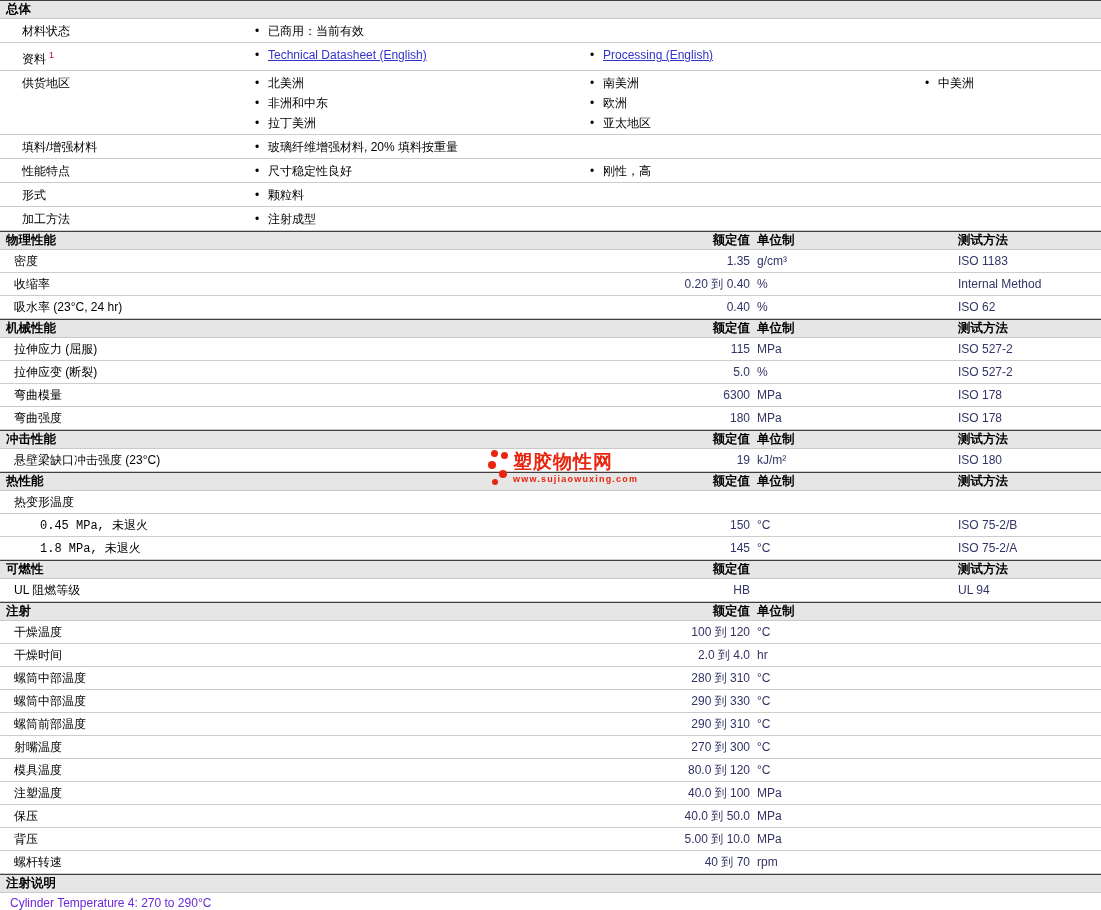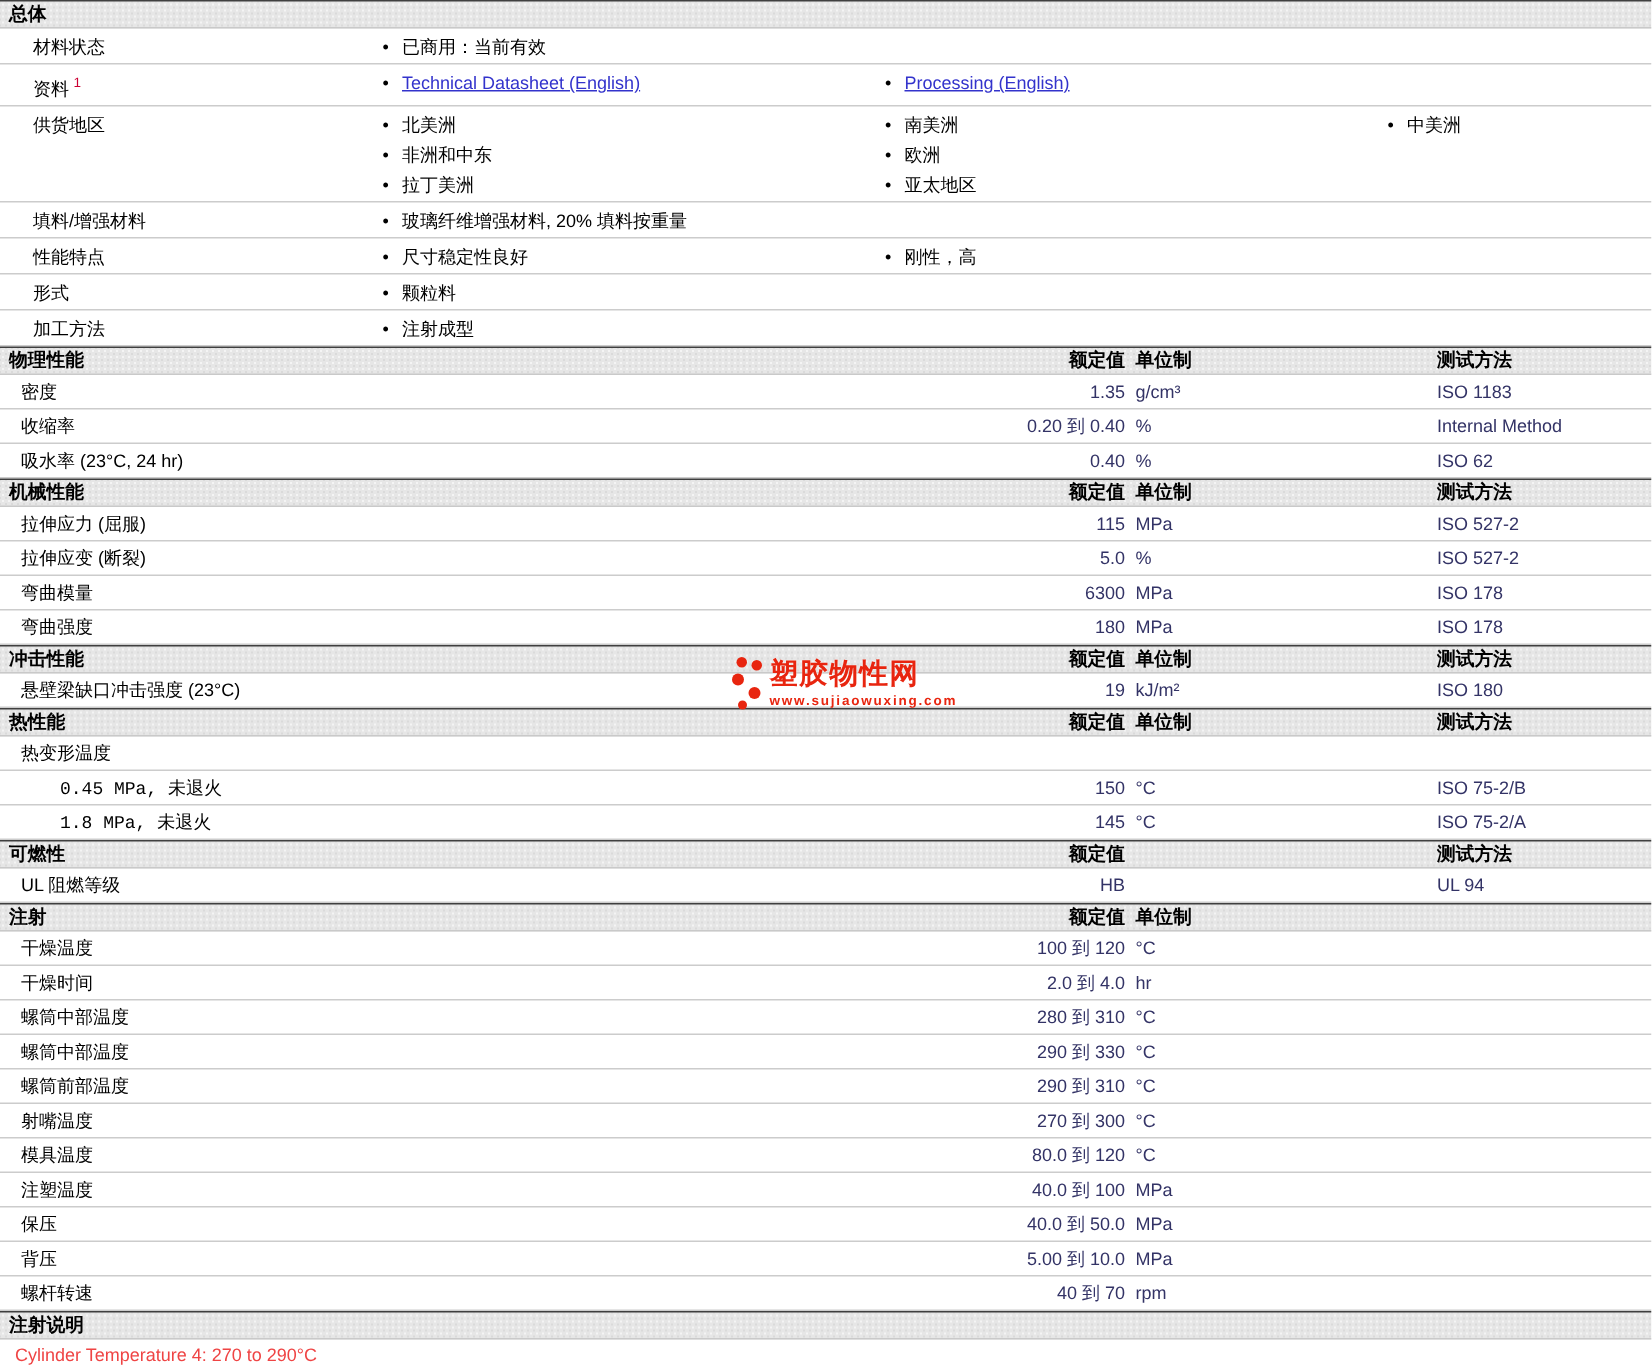--- a/index.html
+++ b/index.html
@@ -43,24 +43,24 @@
   .g-label { width:241px; padding-left:22px; line-height:20px; color:#000; }
   .g-col { width:335px; padding-left:14px; }
   .g-col:last-child { flex:1; width:auto; }
   .g-item { line-height:20px; white-space:nowrap; }
   .bullet { display:inline-block; width:13px; color:#000; }
   .glink { color:#3333cc; text-decoration:underline; cursor:pointer; }
   sup.fnote { color:#cc0033; font-size:9px; margin-left:3px; }
 
   
   .notes-row { min-height:20px; border-bottom:1px solid #cccccc; display:flex; align-items:center; }
-  .notetext { padding-left:10px; color:#ef4444; }
-
-  
-  .watermark { position:absolute; left:484px; top:436px; width:170px; height:44px; z-index:5; pointer-events:none; }
+  .notetext { padding-left:10px; color:#6d28d9; }
+
+  
+  .watermark { position:absolute; left:484px; top:448px; width:170px; height:44px; z-index:5; pointer-events:none; }
   .wm-dots { position:absolute; left:0; top:0; width:28px; height:42px; }
   .wm-dots i { position:absolute; border-radius:50%; background:#e8250f; }
   .d1 { left:7px;  top:2px;  width:7px; height:7px; }
   .d2 { left:17px; top:4px;  width:7px; height:7px; }
   .d3 { left:4px;  top:13px; width:8px; height:8px; }
   .d4 { left:15px; top:22px; width:8px; height:8px; }
   .d5 { left:8px;  top:31px; width:6px; height:6px; }
   .wm-text { margin-left:29px; padding-top:3px; }
   .wm-title { font-size:19px; font-weight:bold; color:#e8250f; letter-spacing:1px; line-height:22px;
               text-shadow:0 0 1px #ffffff; }

